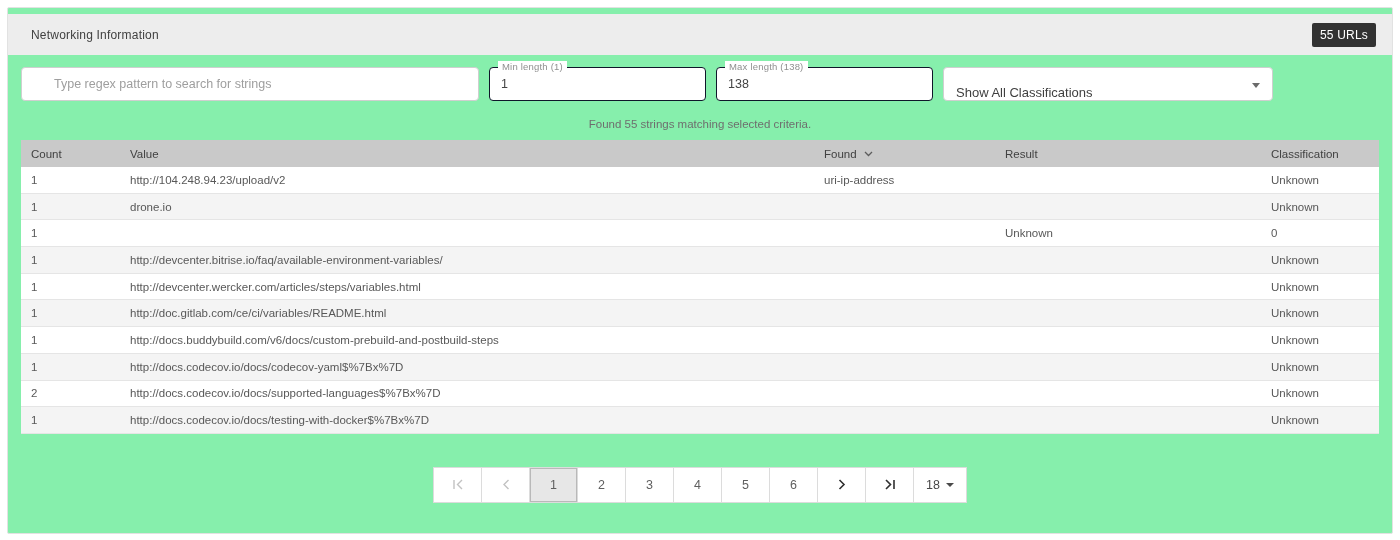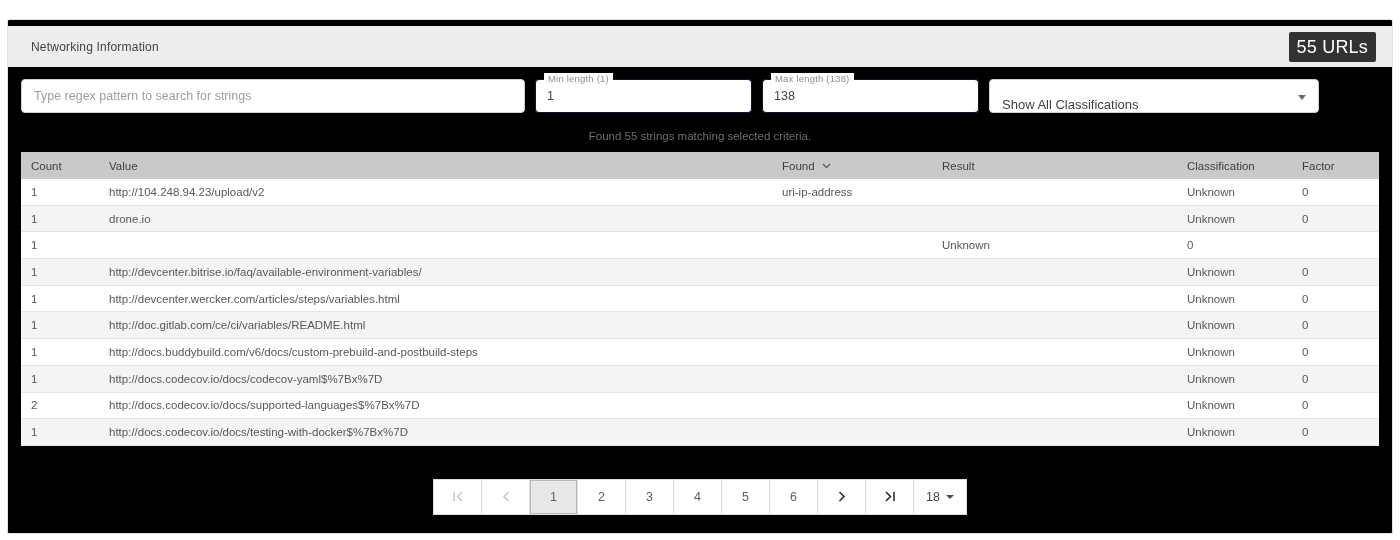--- a/index.html
+++ b/index.html
@@ -1,33 +1,33 @@
 <!DOCTYPE html>
 <html><head>
 <meta charset="utf-8">
 <style>
   * { margin:0; padding:0; box-sizing:border-box; }
   html,body { width:1400px; height:540px; background:#fff;
     font-family:"Liberation Sans","DejaVu Sans",sans-serif; overflow:hidden; }
 
   .card { position:absolute; left:7px; top:7px; right:7px; bottom:6px;
-    background:#000000; border:1px solid #e2e2e2; border-radius:2px;margin-top:12px; }
+    background:#86efac; border:1px solid #e2e2e2; border-radius:2px; }
 
   
   .strip { margin-top:6px; height:41px; background:#ededed;
     display:flex; align-items:center; justify-content:space-between;
     padding:0 16px 0 23px; }
   .strip-title { font-size:12px; color:#414141; letter-spacing:.2px; }
-  .badge { background:#323232; color:#fff; font-size:18px; line-height:1;
+  .badge { background:#323232; color:#fff; font-size:12px; line-height:1;
     padding:6px 8px; border-radius:2px; letter-spacing:.2px; }
 
   
   .filters { display:flex; gap:10px; padding:0 13px; margin-top:12px; height:34px; }
-  .search-box { width:504px; height:34px; border:1px solid #cfcfcf; border-radius:4px;
-    background:#fff; }
+  .search-box { width:458px; height:34px; border:1px solid #cfcfcf; border-radius:4px;
+    background:#fff;padding-left:20px; }
   .search-box input { width:100%; height:100%; border:none; outline:none; background:transparent;
     font:12.5px "Liberation Sans","DejaVu Sans",sans-serif; color:#444; padding:0 12px; }
   .search-box input::placeholder { color:#9e9e9e; opacity:1; }
 
   .field { position:relative; width:217px; height:34px; border:1px solid #0f172a;
     border-radius:4px; background:#fff; }
   .field-label { position:absolute; top:-7px; left:8px; background:#fff; padding:0 4px;
     font-size:9.5px; color:#8f8f8f; letter-spacing:.2px; white-space:nowrap; }
   .field input { width:100%; height:100%; border:none; outline:none; background:transparent;
     font:12.5px "Liberation Sans","DejaVu Sans",sans-serif; color:#444; padding:0 11px; }
@@ -39,21 +39,21 @@
   .caret-down { position:absolute; right:12px; top:15px; width:0; height:0;
     border-left:4.5px solid transparent; border-right:4.5px solid transparent;
     border-top:5px solid #6b6b6b; }
 
   
   .summary { margin:17px 14px 0; font-size:11.5px; color:#6e6e6e;text-align:center; }
 
   
   .table { margin:10px 13px 0; }
   .t-row { display:grid; grid-template-columns:78px 673px 160px 245px 115px 1fr;
-    align-items:center; }
+    align-items:center;gap:21px; }
   .t-head { background:#c9c9c9; height:27px; }
   .t-head .t-cell { font-size:11.5px; color:#414141; }
   .t-cell { padding-left:10px; font-size:11.5px; color:#585858; white-space:nowrap;
     overflow:hidden; text-overflow:ellipsis; display:flex; align-items:center; }
   .t-body .t-row { height:26.7px; border-bottom:1px solid #e5e5e5; background:#fff; }
   .t-body .t-row.alt { background:#f4f4f4; }
   .sort-icon { margin-left:7px; display:inline-block; }
 
   
   .pager { margin:33px auto 0; width:fit-content; display:flex;

